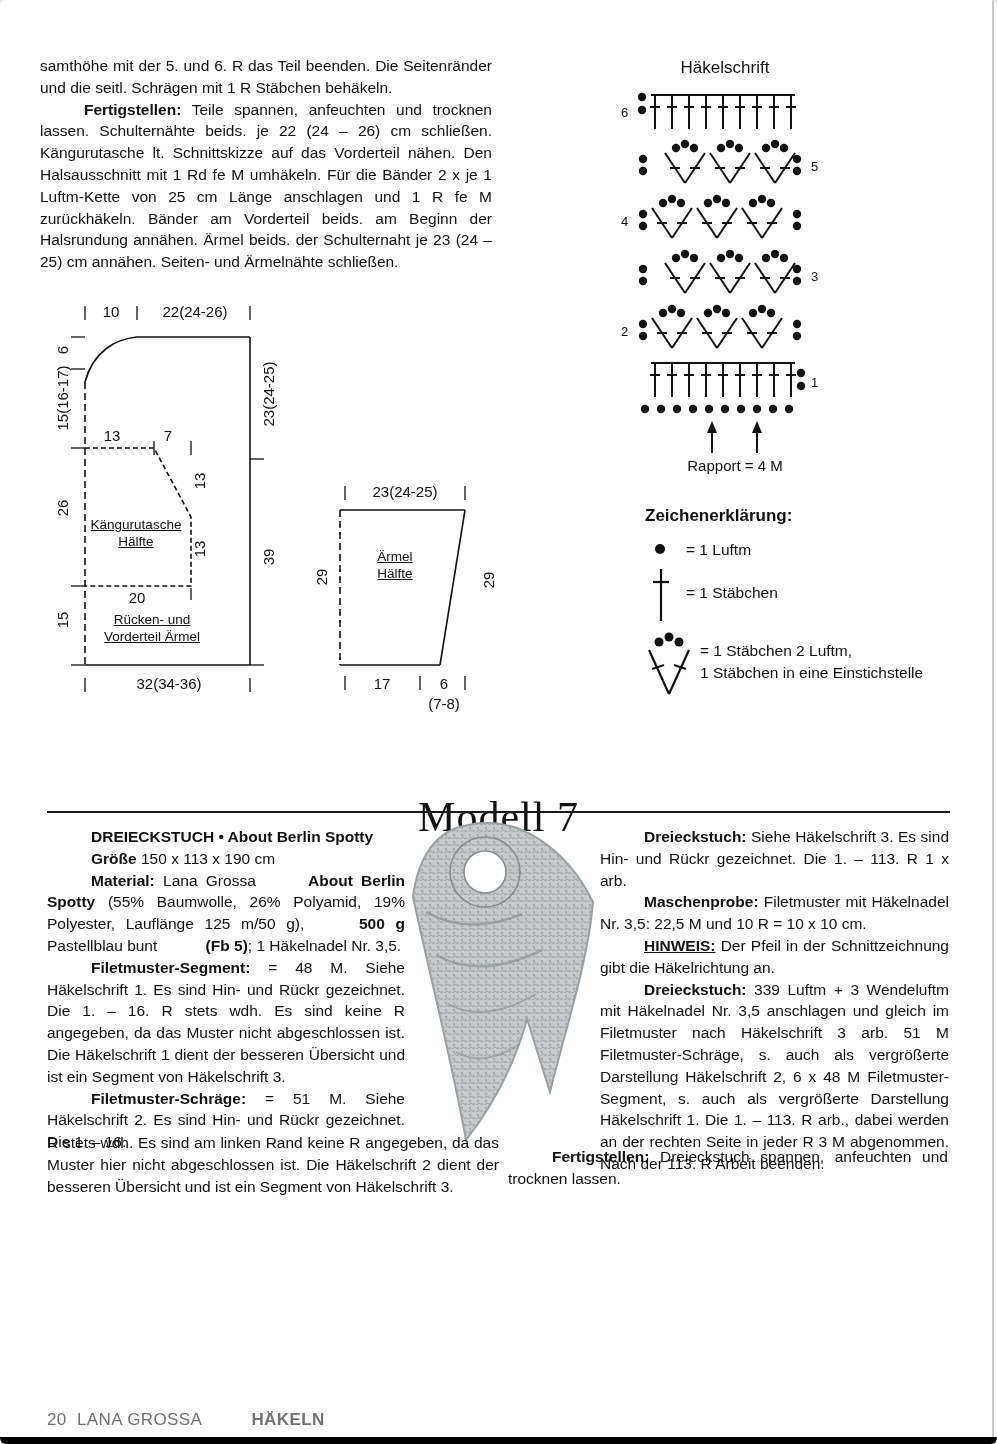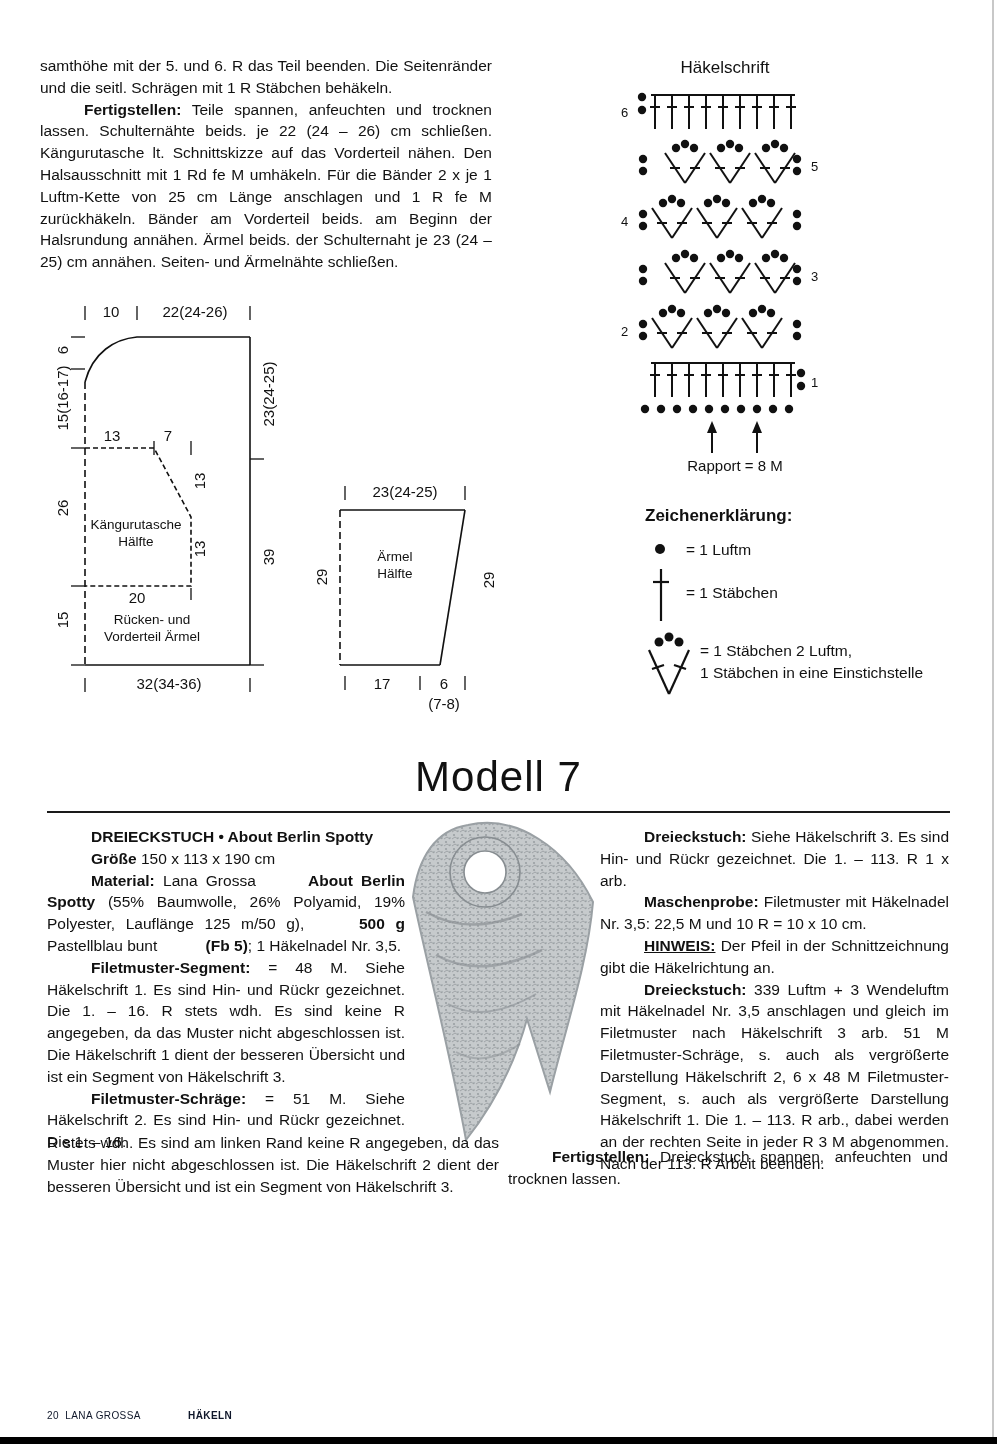--- a/index.html
+++ b/index.html
@@ -1,31 +1,31 @@
 <!DOCTYPE html>
 <html><head>
 <meta charset="utf-8">
 <style>
   html,body{margin:0;padding:0;background:#e8e8e8;}
   .page{position:relative;width:997px;height:1444px;background:#ffffff;overflow:hidden;
-        font-family:"Liberation Sans",sans-serif;color:#111;}
+        font-family:"Liberation Sans",sans-serif;color:#111;border-radius:6px;}
   .abs{position:absolute;}
   .txt{font-size:15.5px;line-height:21.8px;text-align:justify;}
   .b{font-weight:700;margin-left:44px;}
   .u{text-decoration:underline;}
   .meas{font-size:15px;line-height:20px;text-align:center;white-space:nowrap;}
   .rot{transform:rotate(-90deg);}
-  .small{font-size:13.5px;line-height:17px;text-align:center;white-space:nowrap;}
+  .small{font-size:13.5px;line-height:17px;text-align:center;white-space:nowrap;text-decoration:underline;}
   .chart-title{font-size:17px;font-weight:400;text-align:center;}
   .legend-title{font-size:17px;font-weight:700;}
   .legend-text{font-size:15.5px;line-height:20px;white-space:nowrap;}
-  .heading{font-family:Liberation Sans, sans-serif;font-weight:200;font-size:42px;
-           text-align:center;letter-spacing:1px;}
+  .heading{font-family:Liberation Serif, serif;font-weight:200;font-size:42px;
+           text-align:center;letter-spacing:1px;margin-top:40px;}
   .rule{background:#1a1a1a;}
-  .footer{font-size:10px;letter-spacing:.4px;color:#0f172a;}
+  .footer{font-size:17px;letter-spacing:.4px;color:#737373;}
   svg text{font-family:"Liberation Sans",sans-serif;font-size:13px;fill:#111;}
 </style>
 </head>
 <body>
 
 <div class="page">
 
   <div class="abs" style="left:40px;top:55px;width:452px">
     <div class="txt"><span>samthöhe mit der 5. und 6. R das Teil beenden. Die Seitenränder und die seitl. Schrägen mit 1 R Stäbchen behäkeln.</span></div>
     <div class="txt"><span class="b">Fertigstellen:</span><span> Teile spannen, anfeuchten und trocknen lassen. Schulternähte beids. je 22 (24 – 26) cm schließen. Kängurutasche lt. Schnittskizze auf das Vorderteil nähen. Den Halsausschnitt mit 1 Rd fe M umhäkeln. Für die Bänder 2 x je 1 Luftm-Kette von 25 cm Länge anschlagen und 1 R fe M zurückhäkeln. Bänder am Vorderteil beids. am Beginn der Halsrundung annähen. Ärmel beids. der Schulternaht je 23 (24 – 25) cm annähen. Seiten- und Ärmelnähte schließen.</span></div>
@@ -192,21 +192,21 @@
         <line x1="142" y1="368" x2="142" y2="346"></line>
         <polygon points="137,348 147,348 142,336" fill="#111" stroke="none"></polygon>
       </g>
     <text x="6" y="32">6</text>
     <text x="196" y="86">5</text>
     <text x="6" y="141">4</text>
     <text x="196" y="196">3</text>
     <text x="6" y="251">2</text>
     <text x="196" y="302">1</text>
   </svg>
-  <div class="abs meas" style="left:655px;top:456px;width:160px">Rapport = 8 M</div>
+  <div class="abs meas" style="left:655px;top:456px;width:160px">Rapport = 4 M</div>
 
   <svg class="abs" style="left:45px;top:300px" width="250" height="400" viewBox="0 0 250 400">
     <g stroke="#111" stroke-width="1.6" fill="none">
       <path d="M 205,37 L 92,37 C 70,39 48,52 40,82"></path>
       <line x1="205" y1="37" x2="205" y2="365"></line>
       <line x1="40" y1="365" x2="205" y2="365"></line>
       <line x1="40" y1="82" x2="40" y2="365" stroke-dasharray="7 4"></line>
       <path d="M 40,148 L 109,148 L 146,217 L 146,286 L 40,286" stroke-dasharray="5 3"></path>
     </g>
     <g stroke="#111" stroke-width="1.3" fill="none">

